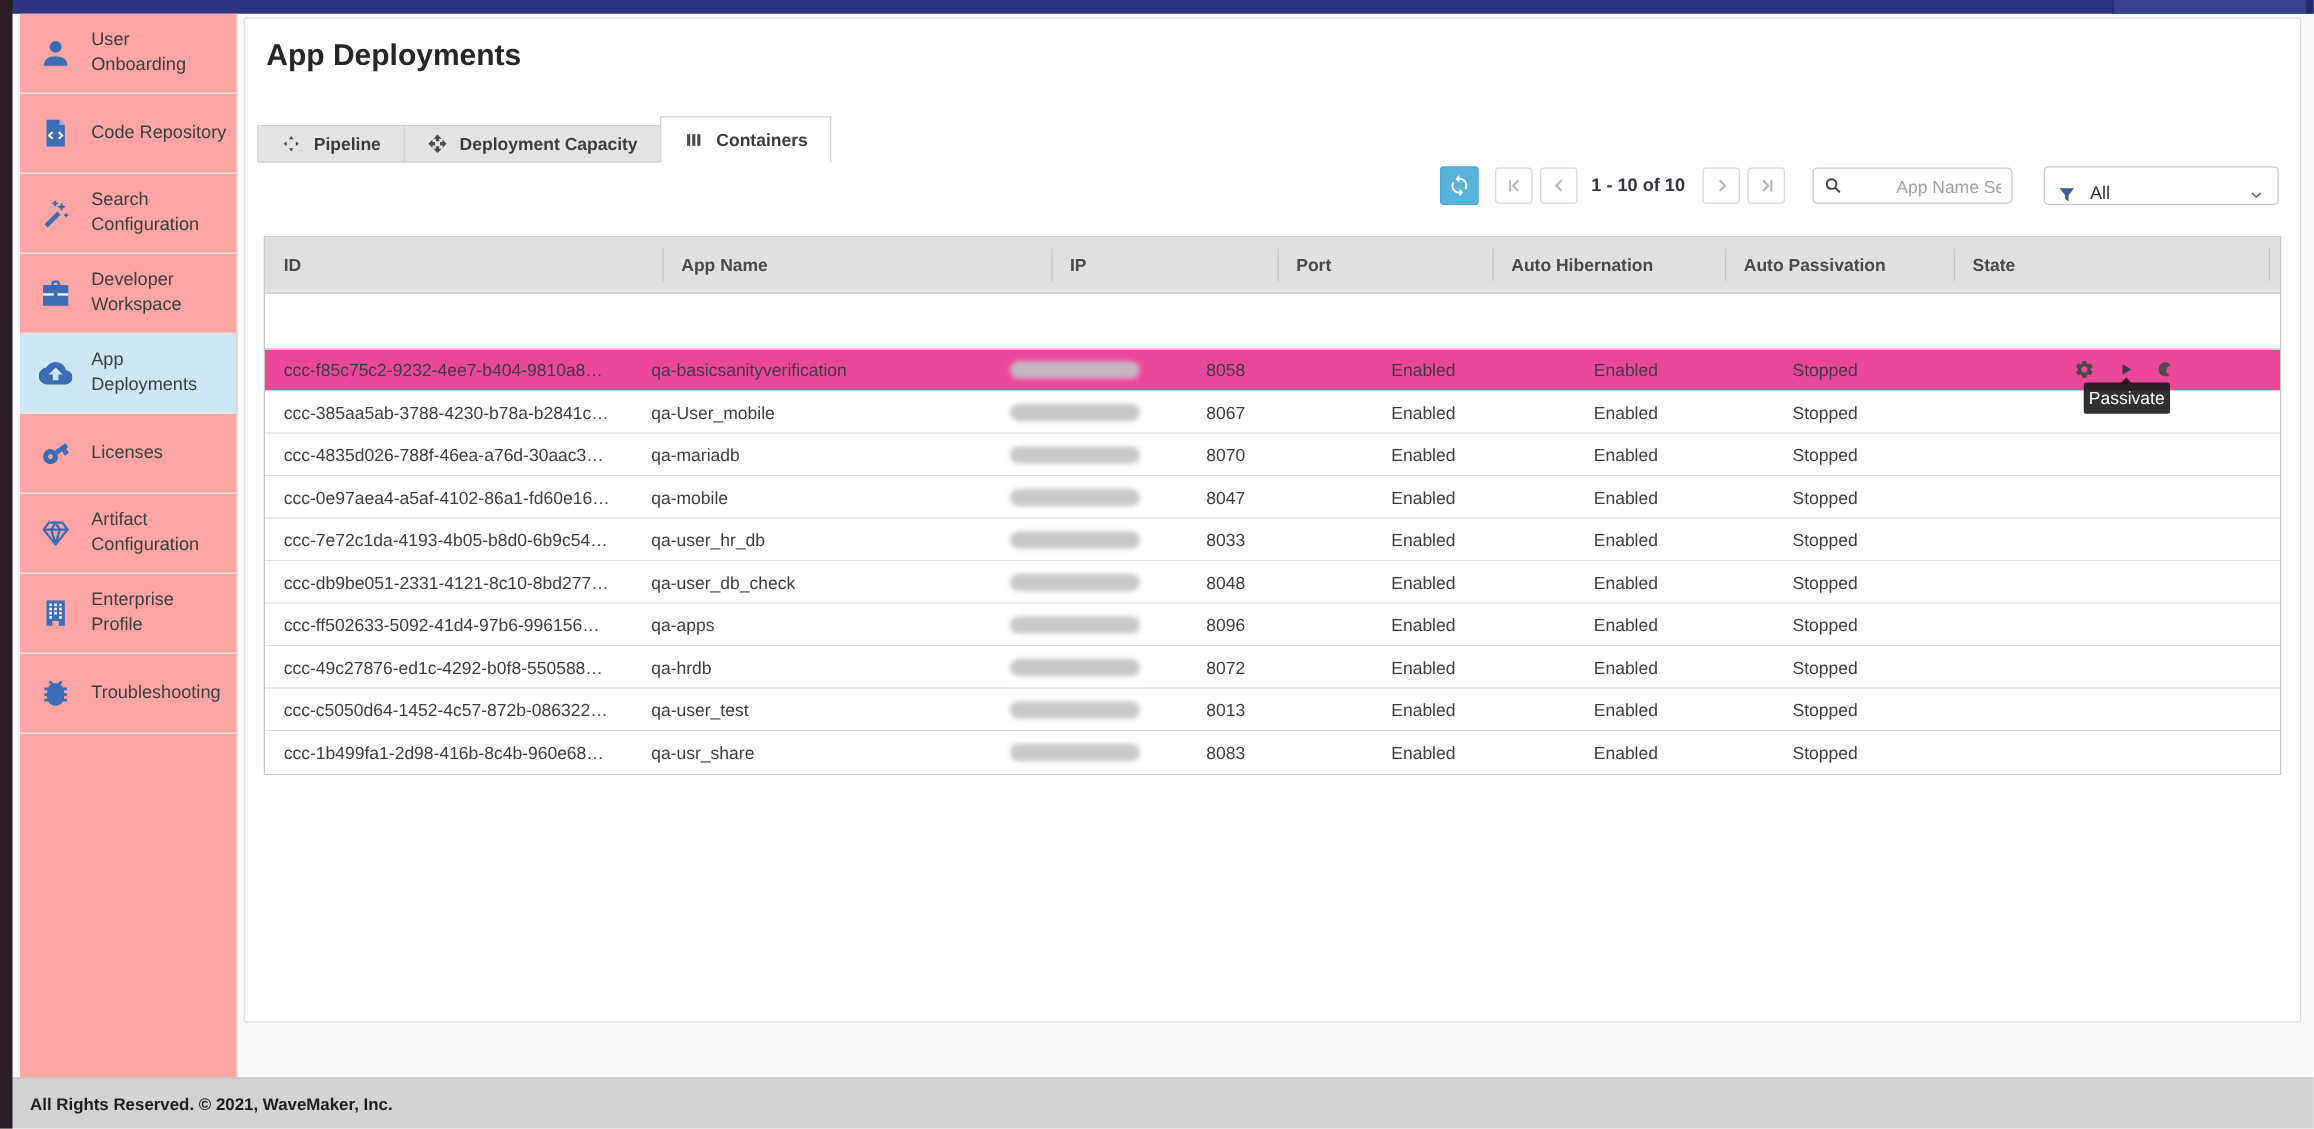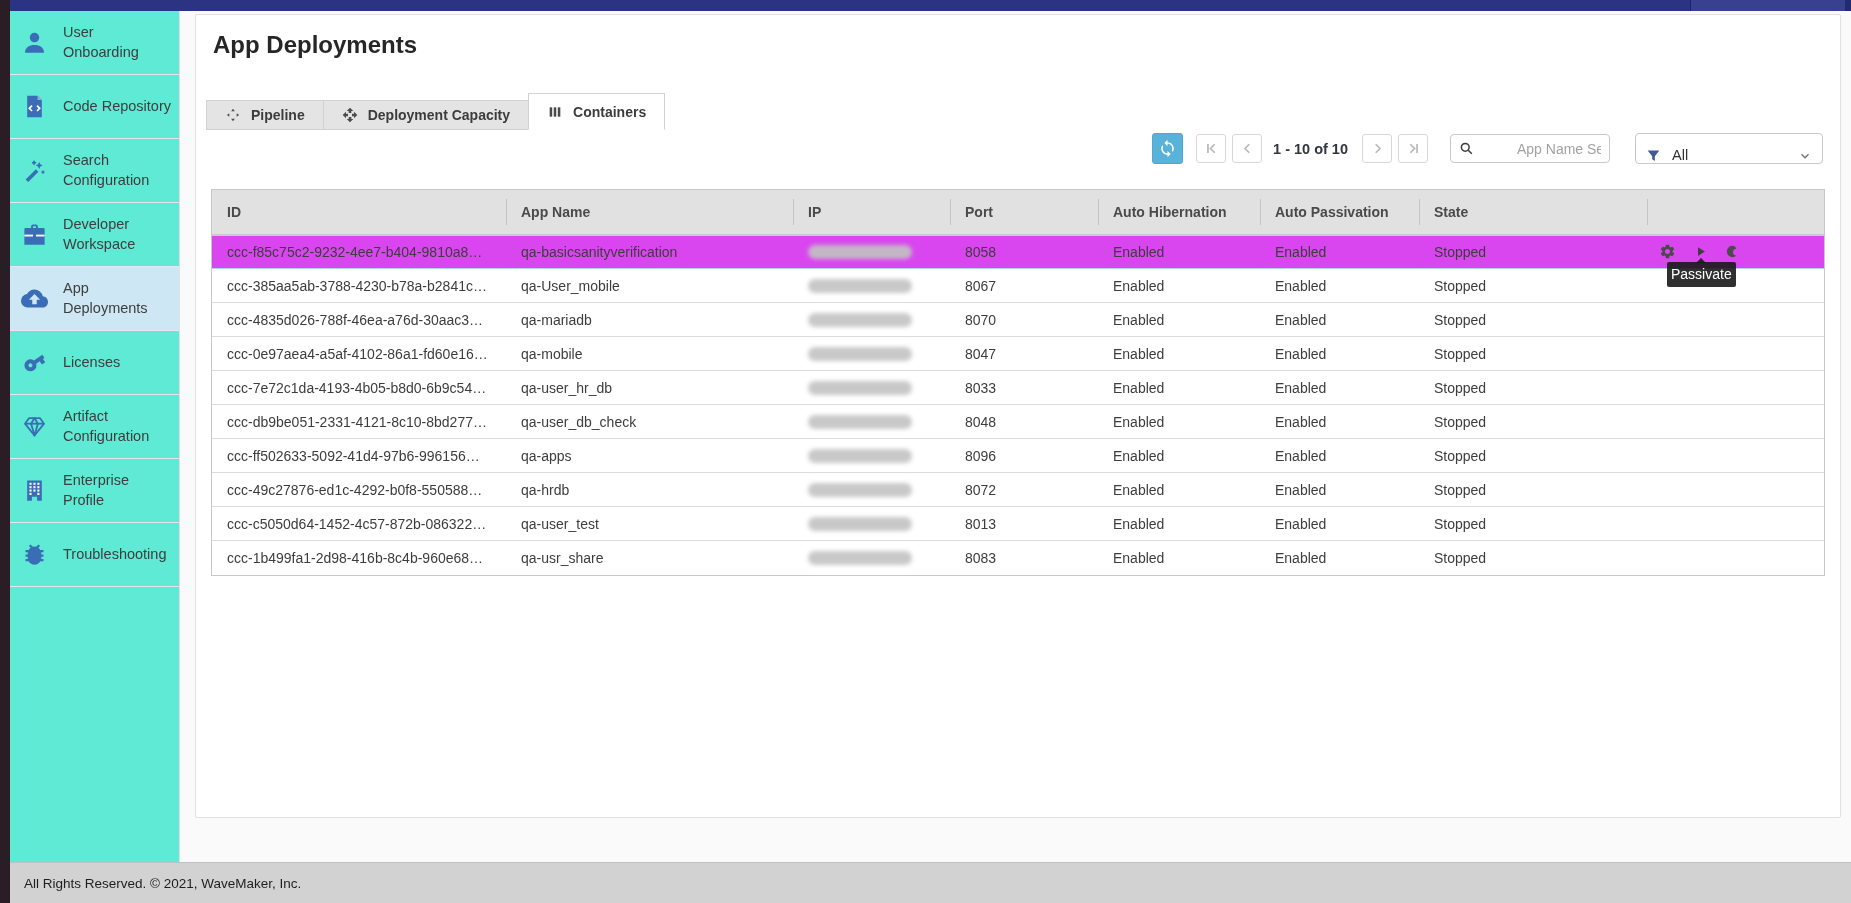--- a/index.html
+++ b/index.html
@@ -6,21 +6,21 @@
   html,body{width:1851px;height:903px;}
   body{position:relative;overflow:hidden;background:#fafafa;font-family:"Liberation Sans",sans-serif;}
 
   
   .topbar{position:absolute;left:0;top:0;width:1851px;height:11px;background:#2d3383;}
   .topbar-seg{position:absolute;left:1690px;top:0;width:155px;height:11px;background:#3a4090;border-left:1px solid #1d2368;}
   .topbar-end{position:absolute;left:1845px;top:0;width:6px;height:11px;background:#232a6e;}
   .left-strip{position:absolute;left:0;top:0;width:10px;height:903px;background:#2a1d26;z-index:30;}
 
   
-  .sidebar{position:absolute;left:6px;top:11px;width:174px;height:851px;background:#5eead4;border-right:1px solid #e1e1e1;z-index:5;}
+  .sidebar{position:absolute;left:16px;top:11px;width:174px;height:851px;background:#fca5a5;border-right:1px solid #e1e1e1;z-index:5;}
   .sb-item{height:64px;border-bottom:1px solid #e7e7e7;display:flex;align-items:center;padding-left:15px;gap:15px;cursor:pointer;}
   .sb-item.active{background:#cde7f5;}
   .sb-icon{width:27px;flex:0 0 27px;display:flex;align-items:center;}
   .sb-icon svg{width:27px;height:27px;display:block;}
   .sb-label{font-size:14.5px;color:#3e3e3e;line-height:1.32;padding-right:6px;}
 
   
   .card{position:absolute;left:195px;top:14px;width:1646px;height:804px;background:#fff;border:1px solid #e0e0e0;border-radius:2px;}
   .page-title{position:absolute;left:17px;top:16px;font-size:24px;font-weight:700;color:#262626;}
 
@@ -39,35 +39,35 @@
   .pg-label{font-size:14.5px;font-weight:700;color:#33353f;margin:0 14px 0 5px;white-space:nowrap;}
   .search-box{width:160px;height:29px;border:1px solid #c9c9c9;border-radius:4px;display:flex;align-items:center;padding:0 8px;gap:7px;margin-left:16px;background:#fff;}
   .search-box input{border:none;outline:none;flex:1;min-width:0;font-size:14px;color:#333;background:transparent;font-family:"Liberation Sans",sans-serif;margin-left:36px;}
   .search-box input::placeholder{color:#a2a2a2;}
   .filter-select{width:188px;height:31px;border:1px solid #c9c9c9;border-radius:4px;display:flex;align-items:flex-end;padding:0 10px;gap:11px;margin-left:25px;background:#fff;font-size:14.5px;color:#333;cursor:pointer;}
   .filter-select .chev{margin-left:auto;display:flex;}
 
   
   .table{position:absolute;left:15px;top:174px;width:1614px;border:1px solid #c9c9c9;background:#fff;}
   .thead,.trow{display:grid;grid-template-columns:294px 287px 157px 148px 162px 159px 228px 1fr;}
-  .thead{height:45px;background:#e1e1e1;border-bottom:1px solid #c9c9c9;}
+  .thead{height:45px;background:#e1e1e1;border-bottom:1px solid #c9c9c9;gap:24px;}
   .th{display:flex;align-items:center;padding-left:15px;font-size:14px;font-weight:700;color:#4a4a4a;position:relative;}
   .th + .th::before{content:'';position:absolute;left:0;top:9px;bottom:9px;width:1px;background:#c5c5c5;}
   .trow{height:34px;border-bottom:1px solid #dcdcdc;background:#fff;}
   .trow:last-child{border-bottom:none;}
-  .trow.selected{background:#d946ef;border-bottom-color:#b3d7ea;box-shadow:inset 0 1px 0 #b3d7ea;}
+  .trow.selected{background:#ec4899;border-bottom-color:#b3d7ea;box-shadow:inset 0 1px 0 #b3d7ea;margin-top:44px;}
   .td{display:flex;align-items:center;padding-left:15px;font-size:14px;color:#3d3d3d;white-space:nowrap;}
   .redacted{width:104px;height:14px;background:#c3c3c3;border-radius:7px;filter:blur(2px);opacity:.9;}
   .td.actions{gap:17px;padding-left:12px;position:relative;}
   .action-icon{display:flex;align-items:center;cursor:pointer;}
   .tooltip{position:absolute;top:27px;left:20px;background:rgba(26,26,26,.9);color:#fff;font-size:14px;padding:4px 4px 5px;border-radius:2px;white-space:nowrap;z-index:20;}
   .tooltip::before{content:'';position:absolute;top:-9px;left:50%;transform:translateX(-50%);border:5px solid transparent;border-bottom-color:rgba(26,26,26,.9);}
 
   
-  .footer{position:absolute;left:0;bottom:0;width:1851px;height:41px;background:#d2d2d2;border-top:1px solid #c0c0c0;display:flex;align-items:center;padding-left:24px;font-size:13.5px;color:#1e1e1e;z-index:20;}
+  .footer{position:absolute;left:0;bottom:0;width:1851px;height:41px;background:#d2d2d2;border-top:1px solid #c0c0c0;display:flex;align-items:center;padding-left:24px;font-size:13.5px;color:#1e1e1e;z-index:20;font-weight:bold;}
 </style>
 </head>
 <body>
 
 <div class="topbar">
   <div class="topbar-seg"></div>
   <div class="topbar-end"></div>
 </div>
 <div class="left-strip"></div>
 

